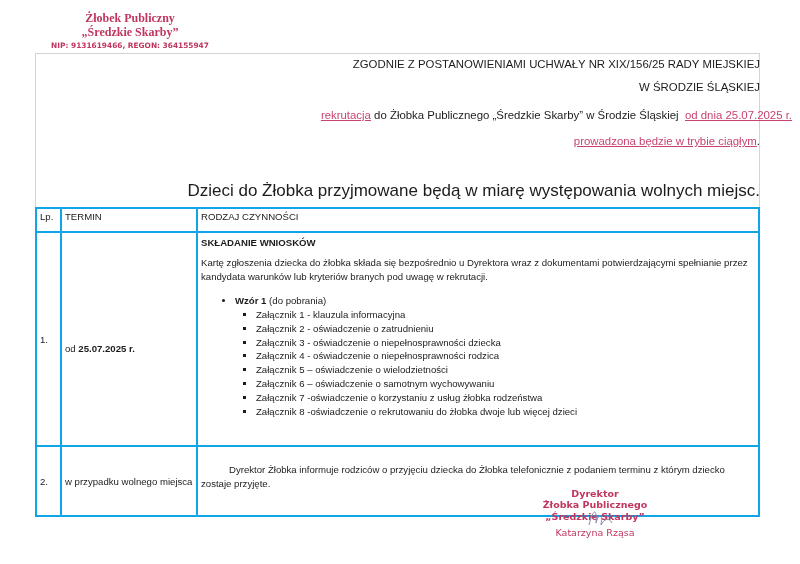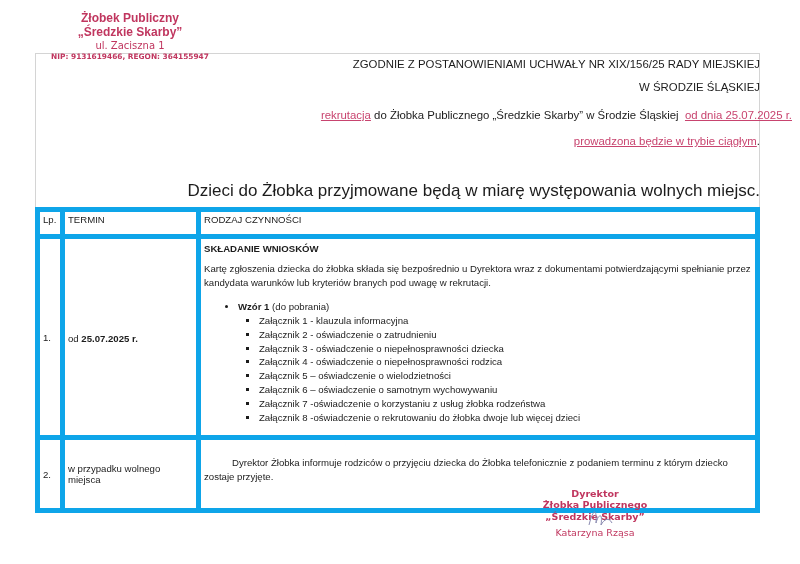--- a/index.html
+++ b/index.html
@@ -4,41 +4,41 @@
   <style>
     html, body { margin: 0; padding: 0; }
     body {
       width: 800px; height: 564px; background: #ffffff; position: relative; overflow: hidden;
       font-family: "Liberation Sans", "DejaVu Sans", sans-serif; color: #1c1c1c;
     }
     .stamp {
       position: absolute; left: 40px; top: 12px; width: 180px; text-align: center;
       color: #c0365f; line-height: 1.15; z-index: 2;
     }
-    .stamp .name { font-family: Liberation Sans, sans-serif; font-weight: bold; font-size: 12px; }
+    .stamp .name { font-family: Liberation Serif, serif; font-weight: bold; font-size: 12px; }
     .stamp .addr { font-family: "DejaVu Sans", sans-serif; font-size: 10px; }
     .stamp .nip { font-family: "DejaVu Sans", sans-serif; font-size: 7.4px; font-weight: bold; margin-top: 2px; white-space: nowrap; }
 
     .frame {
       position: absolute; left: 35px; top: 53px; width: 725px; height: 154px;
       border: 1px solid #d4d4d4; border-bottom: none; box-sizing: border-box;
     }
     .head-line {
       position: absolute; left: 35px; width: 725px; text-align: right;
       font-weight: normal; font-size: 11.4px; white-space: nowrap;
     }
     .pink { color: #c8446f; text-decoration: underline; text-decoration-color: #c8446f; }
     .dark { color: #1c1c1c; }
 
     table.grid {
       position: absolute; left: 35px; top: 207px; width: 725px;
       border-collapse: collapse; font-size: 9.6px; table-layout: fixed;
     }
     table.grid td {
-      border: 5px solid #0ea5e9; vertical-align: top; padding: 2px 3px;
+      border: 2px solid #0ea5e9; vertical-align: top; padding: 2px 3px;
     }
     .col-lp { width: 25px; }
     .col-term { width: 136px; }
     .hdr td { height: 18px; padding-top: 4px; }
     .row1 td { height: 190px; }
     .row2 td { height: 64px; }
     .vcenter { vertical-align: middle !important; }
     .section-title { font-weight: bold; margin-top: 2px; }
     .para { margin-top: 8px; line-height: 1.45; }
     ul.l1 { margin: 10px 0 0 0; padding-left: 34px; list-style: disc; }
@@ -56,21 +56,20 @@
     }
     .signature .signer { font-weight: normal; margin-top: 5px; }
     .sign-scribble { position: absolute; left: 585px; top: 505px; }
   </style>
 </head>
 <body>
 
 <div class="stamp">
   <div class="name">Żłobek Publiczny</div>
   <div class="name">„Średzkie Skarby”</div>
-  <div class="addr">ul. Zaciszna 1</div>
   <div class="nip">NIP: 9131619466, REGON: 364155947</div>
 </div>
 
 <div class="frame"></div>
 
 <div class="head-line" style="top:58px;">ZGODNIE Z POSTANOWIENIAMI UCHWAŁY NR XIX/156/25 RADY MIEJSKIEJ</div>
 <div class="head-line" style="top:81px;">W ŚRODZIE ŚLĄSKIEJ</div>
 <div class="head-line" style="top:109px;padding-left:32px;">
   <span class="pink">rekrutacja</span><span class="dark" style="white-space:pre;"> do Żłobka Publicznego „Średzkie Skarby” w Środzie Śląskiej  </span><span class="pink">od dnia 25.07.2025 r.</span>
 </div>
@@ -86,21 +85,21 @@
       <col>
   </colgroup>
   <tbody>
       <tr class="hdr">
     <td>Lp.</td>
     <td>TERMIN</td>
     <td>RODZAJ CZYNNOŚCI</td>
   </tr>
   <tr class="row1">
     <td class="vcenter"><span>1.</span></td>
-    <td class="vcenter" style="padding-top:4px;">
+    <td class="vcenter" style="padding-top:20px;">
       <span>od </span><span class="b">25.07.2025 r.</span>
     </td>
     <td>
       <div class="section-title">SKŁADANIE WNIOSKÓW</div>
       <div class="para">Kartę zgłoszenia dziecka do żłobka składa się bezpośrednio u Dyrektora wraz z dokumentami potwierdzającymi spełnianie przez kandydata warunków lub kryteriów branych pod uwagę w rekrutacji.</div>
       <ul class="l1">
         <li>
           <span class="b">Wzór 1</span><span> (do pobrania)</span>
           <ul class="l2">
             <li>Załącznik 1 - klauzula informacyjna</li>

